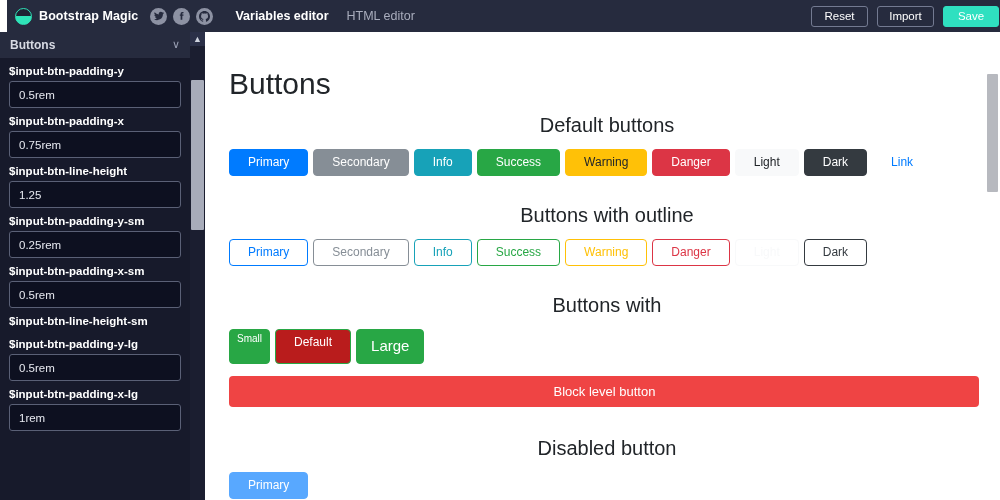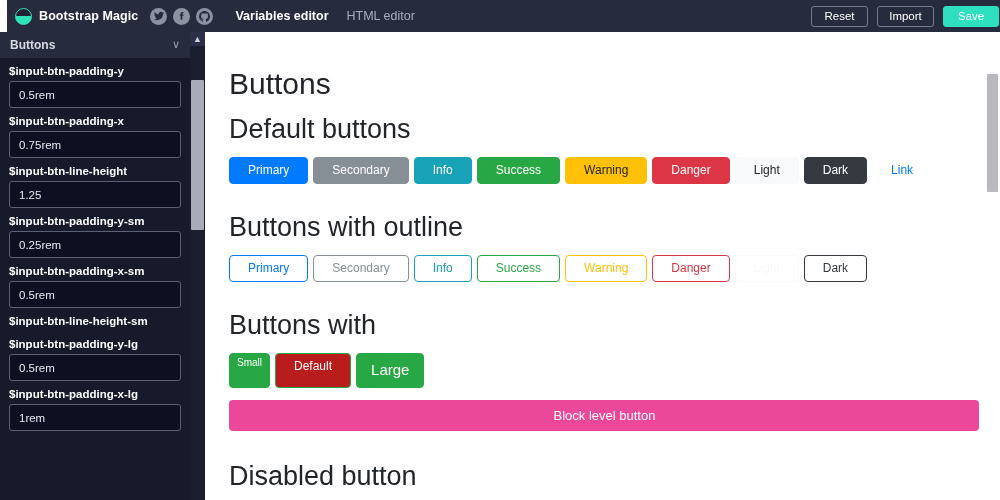--- a/index.html
+++ b/index.html
@@ -112,22 +112,23 @@
     width: 780px; height: 468px;
     background: #ffffff;
     overflow: hidden;
     padding: 35px 0 0 24px;
   }
   h1.page-title {
     font-size: 30px; font-weight: normal; color: #212529;
     line-height: 1.1; margin-bottom: 14px;
   }
   h2.sec-title {
-    font-size: 27px; font-weight: normal; color: #212529;
+    font-size: 20px; font-weight: normal; color: #212529;
     margin-bottom: 12px;
+    text-align: center;
   }
   .btn-row { display: flex; align-items: flex-start; gap: 5px; margin-bottom: 28px; }
 
   .btn {
     font-size: 12px; line-height: 1.25;
     padding: 5px 18px;
     border-radius: 4px;
     border: 1px solid transparent;
     white-space: nowrap;
     font-family: "Liberation Sans", sans-serif;
@@ -253,21 +254,21 @@
       <div class="btn btn-outline" style="color: rgb(248, 249, 250); border-color: rgb(248, 249, 250);">Light</div>
       <div class="btn btn-outline" style="color: rgb(52, 58, 64); border-color: rgb(52, 58, 64);">Dark</div>
     </div>
 
   <h2 class="sec-title">Buttons with</h2>
   <div class="sizes-row" id="row-sizes">
       <div class="btn btn-sm" style="background: rgb(40, 167, 69); color: rgb(255, 255, 255); border-color: rgb(40, 167, 69);">Small</div>
       <div class="btn" style="background: #b91c1c; color: rgb(255, 255, 255); border-color: rgb(40, 167, 69);">Default</div>
       <div class="btn btn-lg" style="background: rgb(40, 167, 69); color: rgb(255, 255, 255); border-color: rgb(40, 167, 69);">Large</div>
     </div>
-  <div class="btn-block" id="block-btn" style="background: #ec4899; color: rgb(255, 255, 255); padding-left: 12px;">Block level button</div>
+  <div class="btn-block" id="block-btn" style="background: #ef4444; color: rgb(255, 255, 255); padding-left: 12px;">Block level button</div>
 
   <h2 class="sec-title">Disabled button</h2>
   <div class="btn btn-disabled" id="disabled-btn" style="background: rgb(0, 123, 255); color: rgb(255, 255, 255); border-color: rgb(0, 123, 255);">Primary</div>
 </div>
 
 <div id="main-sb">
   <div id="main-sb-thumb"></div>
 </div>
 
 </body></html>

